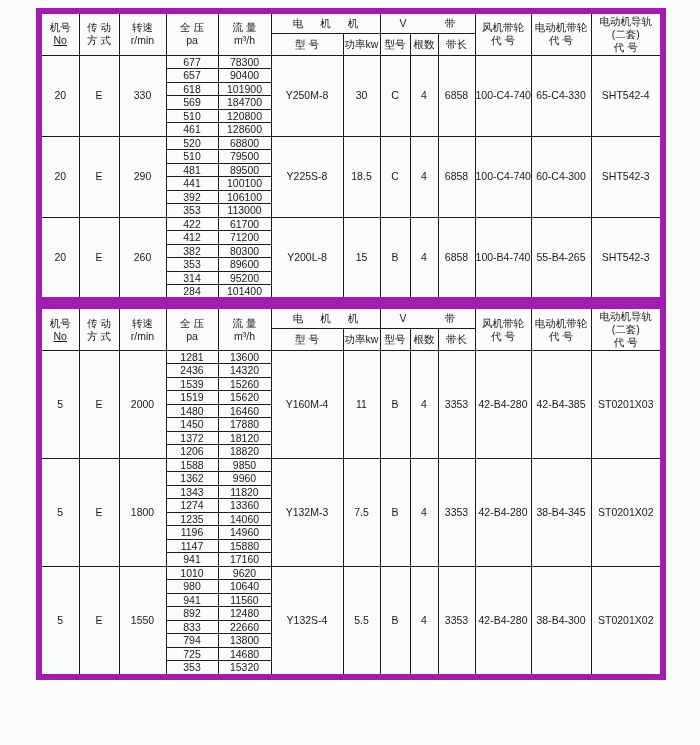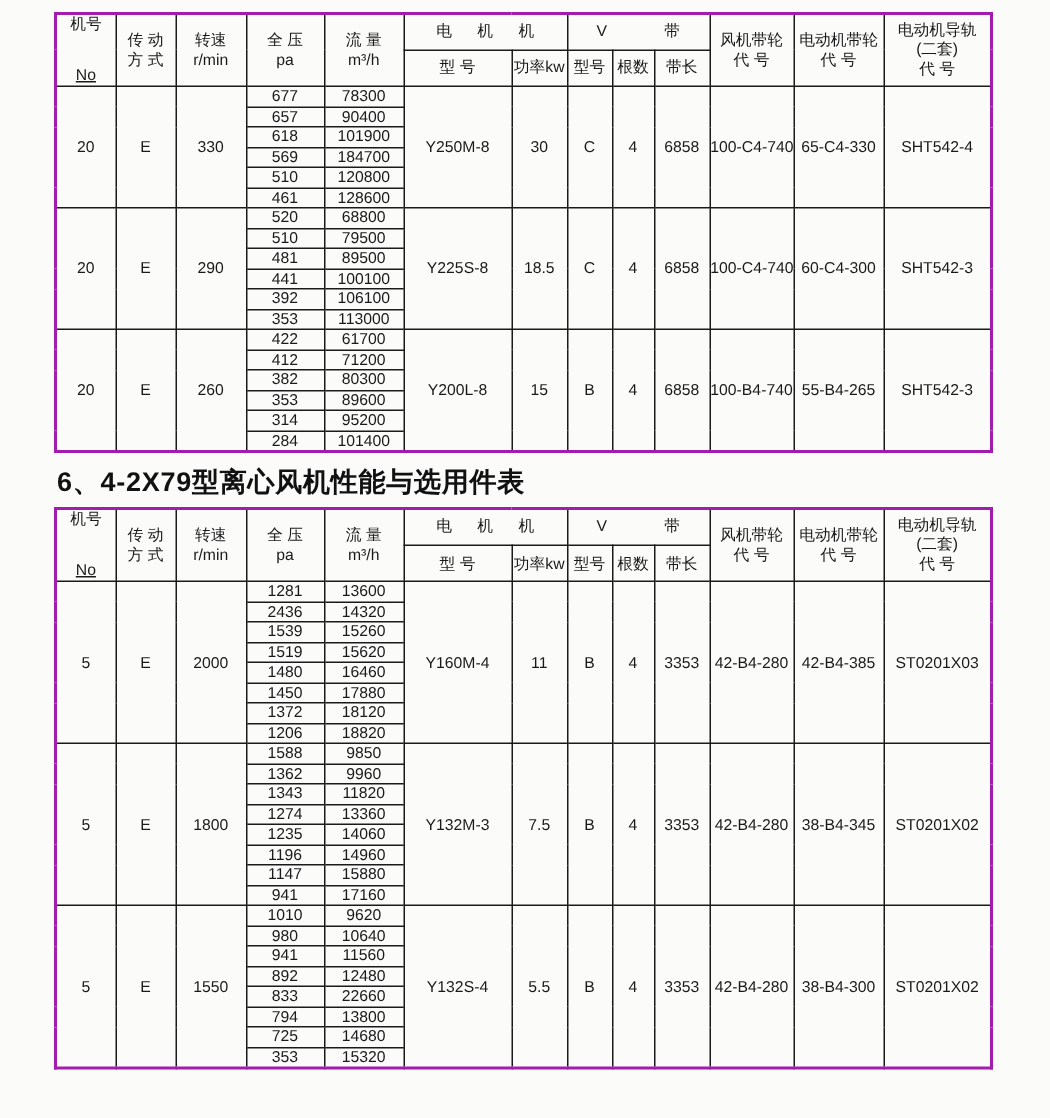--- a/index.html
+++ b/index.html
@@ -8,35 +8,35 @@
     width: 700px; height: 745px;
     background: #fbfbf9;
     font-family: "Liberation Sans", sans-serif;
     color: #1a1a1a;
   }
   .page { position: relative; width: 700px; height: 745px; padding: 8px 0 0 36px; }
   table.spec {
     border-collapse: collapse;
     table-layout: fixed;
     width: 626px;
-    border: 2px solid #a21caf;
+    border: 6px solid #a21caf;
   }
   th, td {
     border: 1px solid #1a1a1a;
     text-align: center;
     vertical-align: middle;
     padding: 0;
     line-height: 1.18;
     white-space: nowrap;
     overflow: hidden;
   }
   thead th { font-weight: normal; font-size: 10.5px; height: 22px; }
   tbody td { font-size: 10.5px; height: 13.5px; }
   .two-line div { line-height: 1.25; }
-  .u { text-decoration: underline; margin-top: 21px; }
+  .u { text-decoration: underline; }
   .group-flex { display: flex; justify-content: space-around; align-items: center; }
   .wide-space { letter-spacing: 7px; text-indent: 7px; }
   .section-title {
     font-size: 18px;
     font-weight: bold;
     margin: 9px 0 7px 2px;
     line-height: 20px;
     letter-spacing: 0.5px;
     color: #111;
   }
@@ -215,21 +215,20 @@
           <td>314</td>
           <td>95200</td>
         </tr>
         <tr>
           <td>284</td>
           <td>101400</td>
         </tr>
       </tbody>
   </table>
 
-  <h2 class="section-title">6、4-2X79型离心风机性能与选用件表</h2>
 
   <table class="spec t2">
     <colgroup>
       <col style="width:40px">
         <col style="width:40px">
         <col style="width:47px">
       <col style="width:52px">
         <col style="width:53px">
         <col style="width:72px">
       <col style="width:37px">

